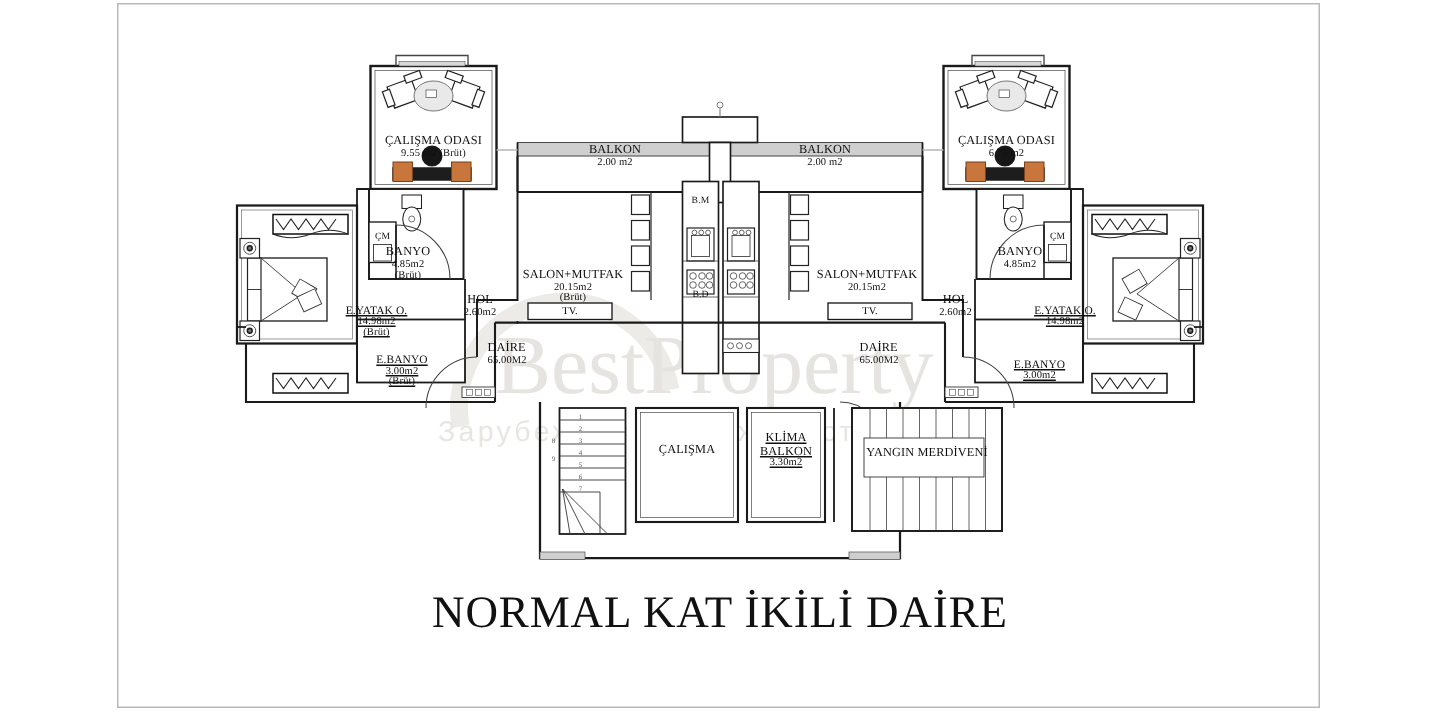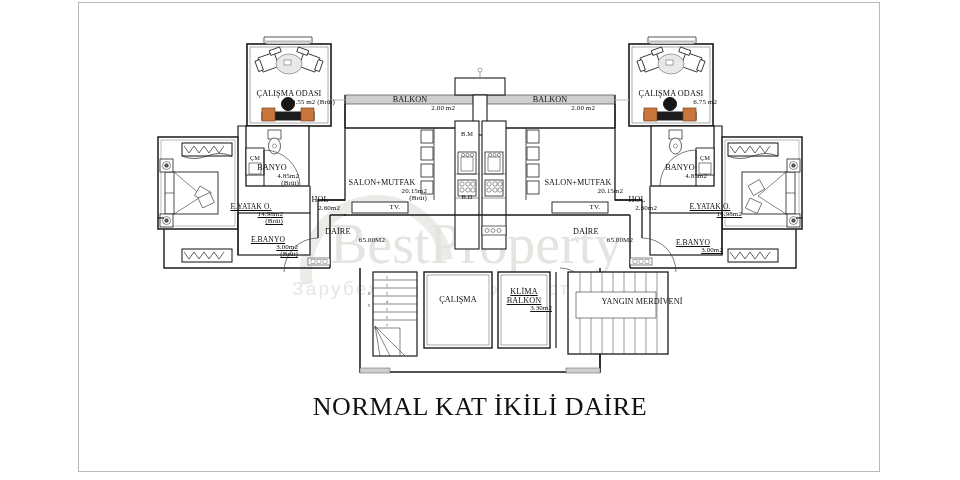--- a/index.html
+++ b/index.html
@@ -58,21 +58,21 @@
     border-right-color: transparent;
     border-bottom-color: transparent;
     transform: rotate(35deg);
   }
   
   #title {
     position: absolute;
     left: 0; top: 392px;
     width: 960px;
     text-align: center;
-    font-size: 26px;
+    font-size: 30px;
     letter-spacing: 0.6px;
     color: #111;
     font-family: "Liberation Serif", serif;
     z-index: 6;
   }
   
   #plan {
     position: absolute;
     left: 0; top: 0;
     width: 960px; height: 480px;
@@ -85,21 +85,21 @@
     text-align: center;
     color: #0f0f0f;
     font-family: "Liberation Serif", serif;
     line-height: 1.04;
     white-space: nowrap;
     letter-spacing: 0.1px;
   }
   .lbl .l1 { display: block; }
   .lbl .l2 { display: block; }
   .lbl .l3 { display: block; }
-  .s7 { font-size: 7px; text-align: right; }
+  .s7 { font-size: 7px; }
   .s65 { font-size: 6.4px; }
   .s75 { font-size: 7.6px; text-decoration: underline; }
   .s8 { font-size: 8.2px; }
 </style>
 </head>
 <body>
 
 <div id="page">
 
   <div id="frame"></div>
@@ -526,21 +526,21 @@
   </div>
 
   <div class="lbl s8" style="left:424px; top:296px; width:68px;">ÇALIŞMA</div>
 
   <div class="lbl s8" style="left:496px; top:288px; width:56px;text-decoration:underline;">
     <span class="l1">KLİMA</span>
     <span class="l2">BALKON</span>
     <span class="l3 s7">3.30m2</span>
   </div>
 
-  <div class="lbl s8" style="left:570px; top:298px; width:96px;margin-left:24px;">YANGIN MERDİVENİ</div>
+  <div class="lbl s8" style="left:570px; top:298px; width:96px;">YANGIN MERDİVENİ</div>
 
   <div class="lbl" style="left:380px; top:276px; width:14px; font-size:4.6px; color:#555;">1</div>
   <div class="lbl" style="left:380px; top:284px; width:14px; font-size:4.6px; color:#555;">2</div>
   <div class="lbl" style="left:380px; top:292px; width:14px; font-size:4.6px; color:#555;">3</div>
   <div class="lbl" style="left:380px; top:300px; width:14px; font-size:4.6px; color:#555;">4</div>
   <div class="lbl" style="left:380px; top:308px; width:14px; font-size:4.6px; color:#555;">5</div>
   <div class="lbl" style="left:380px; top:316px; width:14px; font-size:4.6px; color:#555;">6</div>
   <div class="lbl" style="left:380px; top:324px; width:14px; font-size:4.6px; color:#555;">7</div>
   <div class="lbl" style="left:363px; top:292px; width:12px; font-size:4.6px; color:#555;">8</div>
   <div class="lbl" style="left:363px; top:304px; width:12px; font-size:4.6px; color:#555;">9</div>

